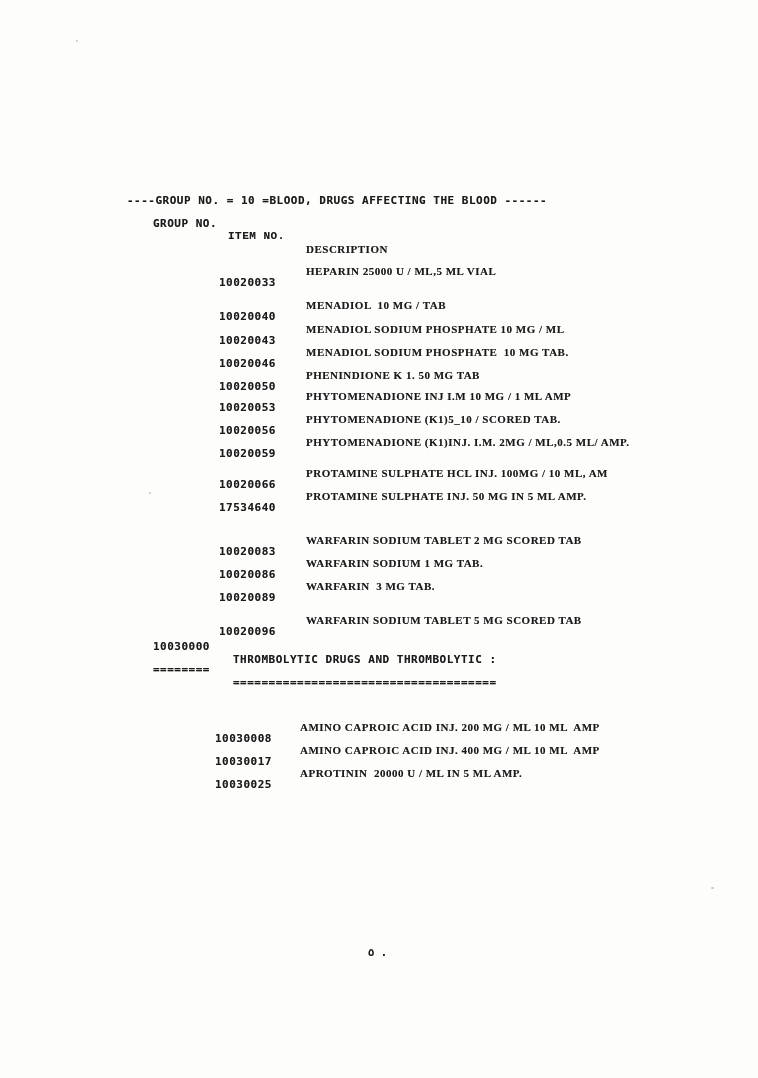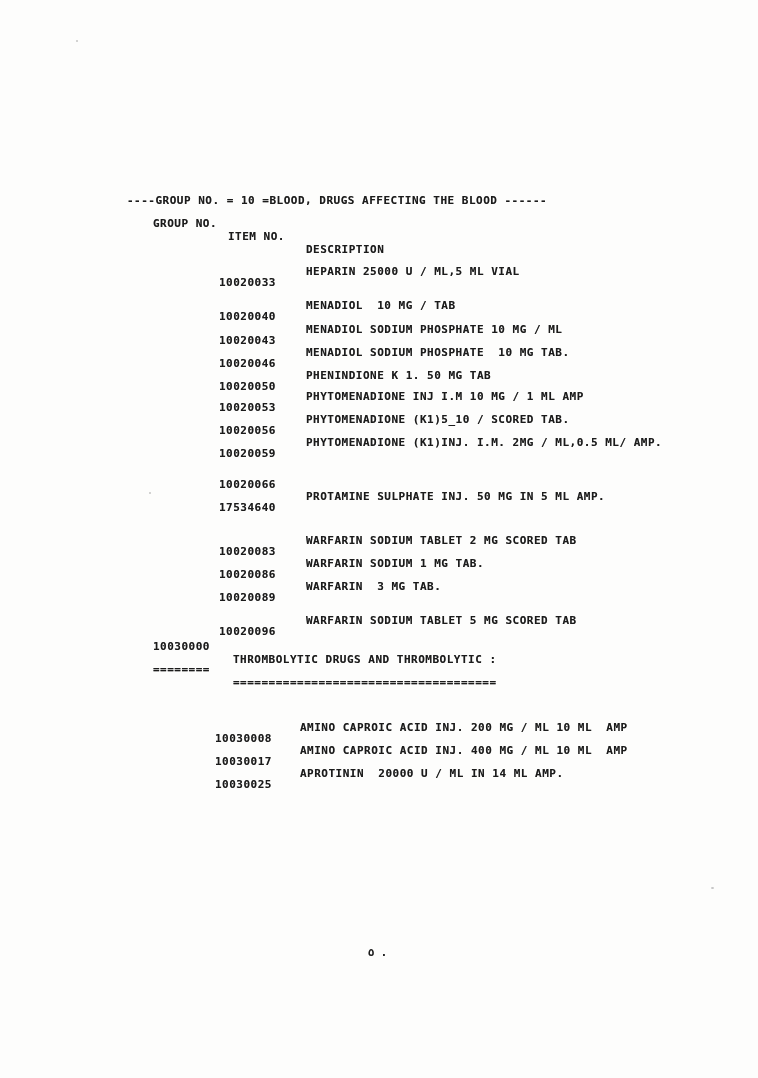--- a/index.html
+++ b/index.html
@@ -21,23 +21,23 @@
   }
   .line {
     position: absolute;
     left: 0;
     width: 718px;
     height: 14px;
     white-space: pre;
     letter-spacing: 0.5px;
   }
   .col-item { position: absolute; left: 219px; white-space: pre; margin-top: 24px; }
-  .col-desc { position: absolute; left: 306px; white-space: pre; }
+  .col-desc { position: absolute; left: 306px; white-space: pre; font-family: Liberation Serif, serif; }
   .col-group { position: absolute; left: 153px; white-space: pre; text-align: right; }
-  .col-head-item { position: absolute; left: 228px; white-space: pre; }
+  .col-head-item { position: absolute; left: 228px; white-space: pre; font-family: Liberation Mono, monospace; }
   .col-sec-title { position: absolute; left: 233px; white-space: pre; }
   .title-indent { position: absolute; left: 127px; white-space: pre; }
   .page-number {
     position: absolute;
     left: 368px;
     top: 946px;
     font-size: 10.5px;
     letter-spacing: 3px;
   }
   .speck {
@@ -90,20 +90,21 @@
     <span class="col-item">10020056</span>
     <span class="col-desc">PHYTOMENADIONE (K1)5_10 / SCORED TAB.</span>
   </div>
   <div class="line" style="top:410px">
     <span class="col-item">10020059</span>
     <span class="col-desc">PHYTOMENADIONE (K1)INJ. I.M. 2MG / ML,0.5 ML/ AMP.</span>
   </div>
 
   <div class="line" style="top:441px">
     <span class="col-item">10020066</span>
+    <span class="col-desc">PROTAMINE SULPHATE HCL INJ. 100MG / 10 ML, AM</span>
   </div>
   <div class="line" style="top:464px">
     <span class="col-item">17534640</span>
     <span class="col-desc">PROTAMINE SULPHATE INJ. 50 MG IN 5 ML AMP.</span>
   </div>
 
   <div class="line" style="top:508px">
     <span class="col-item">10020083</span>
     <span class="col-desc">WARFARIN SODIUM TABLET 2 MG SCORED TAB</span>
   </div>
@@ -133,21 +134,21 @@
   <div class="line" style="top:695px">
     <span class="col-item" style="left:215px">10030008</span>
     <span class="col-desc" style="left:300px">AMINO CAPROIC ACID INJ. 200 MG / ML 10 ML  AMP</span>
   </div>
   <div class="line" style="top:718px">
     <span class="col-item" style="left:215px">10030017</span>
     <span class="col-desc" style="left:300px">AMINO CAPROIC ACID INJ. 400 MG / ML 10 ML  AMP</span>
   </div>
   <div class="line" style="top:741px">
     <span class="col-item" style="left:215px">10030025</span>
-    <span class="col-desc" style="left:300px">APROTININ  20000 U / ML IN 14 ML AMP.</span>
+    <span class="col-desc" style="left:300px">APROTININ  20000 U / ML IN 5 ML AMP.</span>
   </div>
 
   <div class="page-number">٥ .</div>
 
   <div class="speck" style="left:76px; top:40px; width:2px; height:2px;"></div>
   <div class="speck" style="left:149px; top:492px; width:2px; height:2px;"></div>
   <div class="speck" style="left:711px; top:887px; width:3px; height:2px;"></div>
 
 </div>
 

